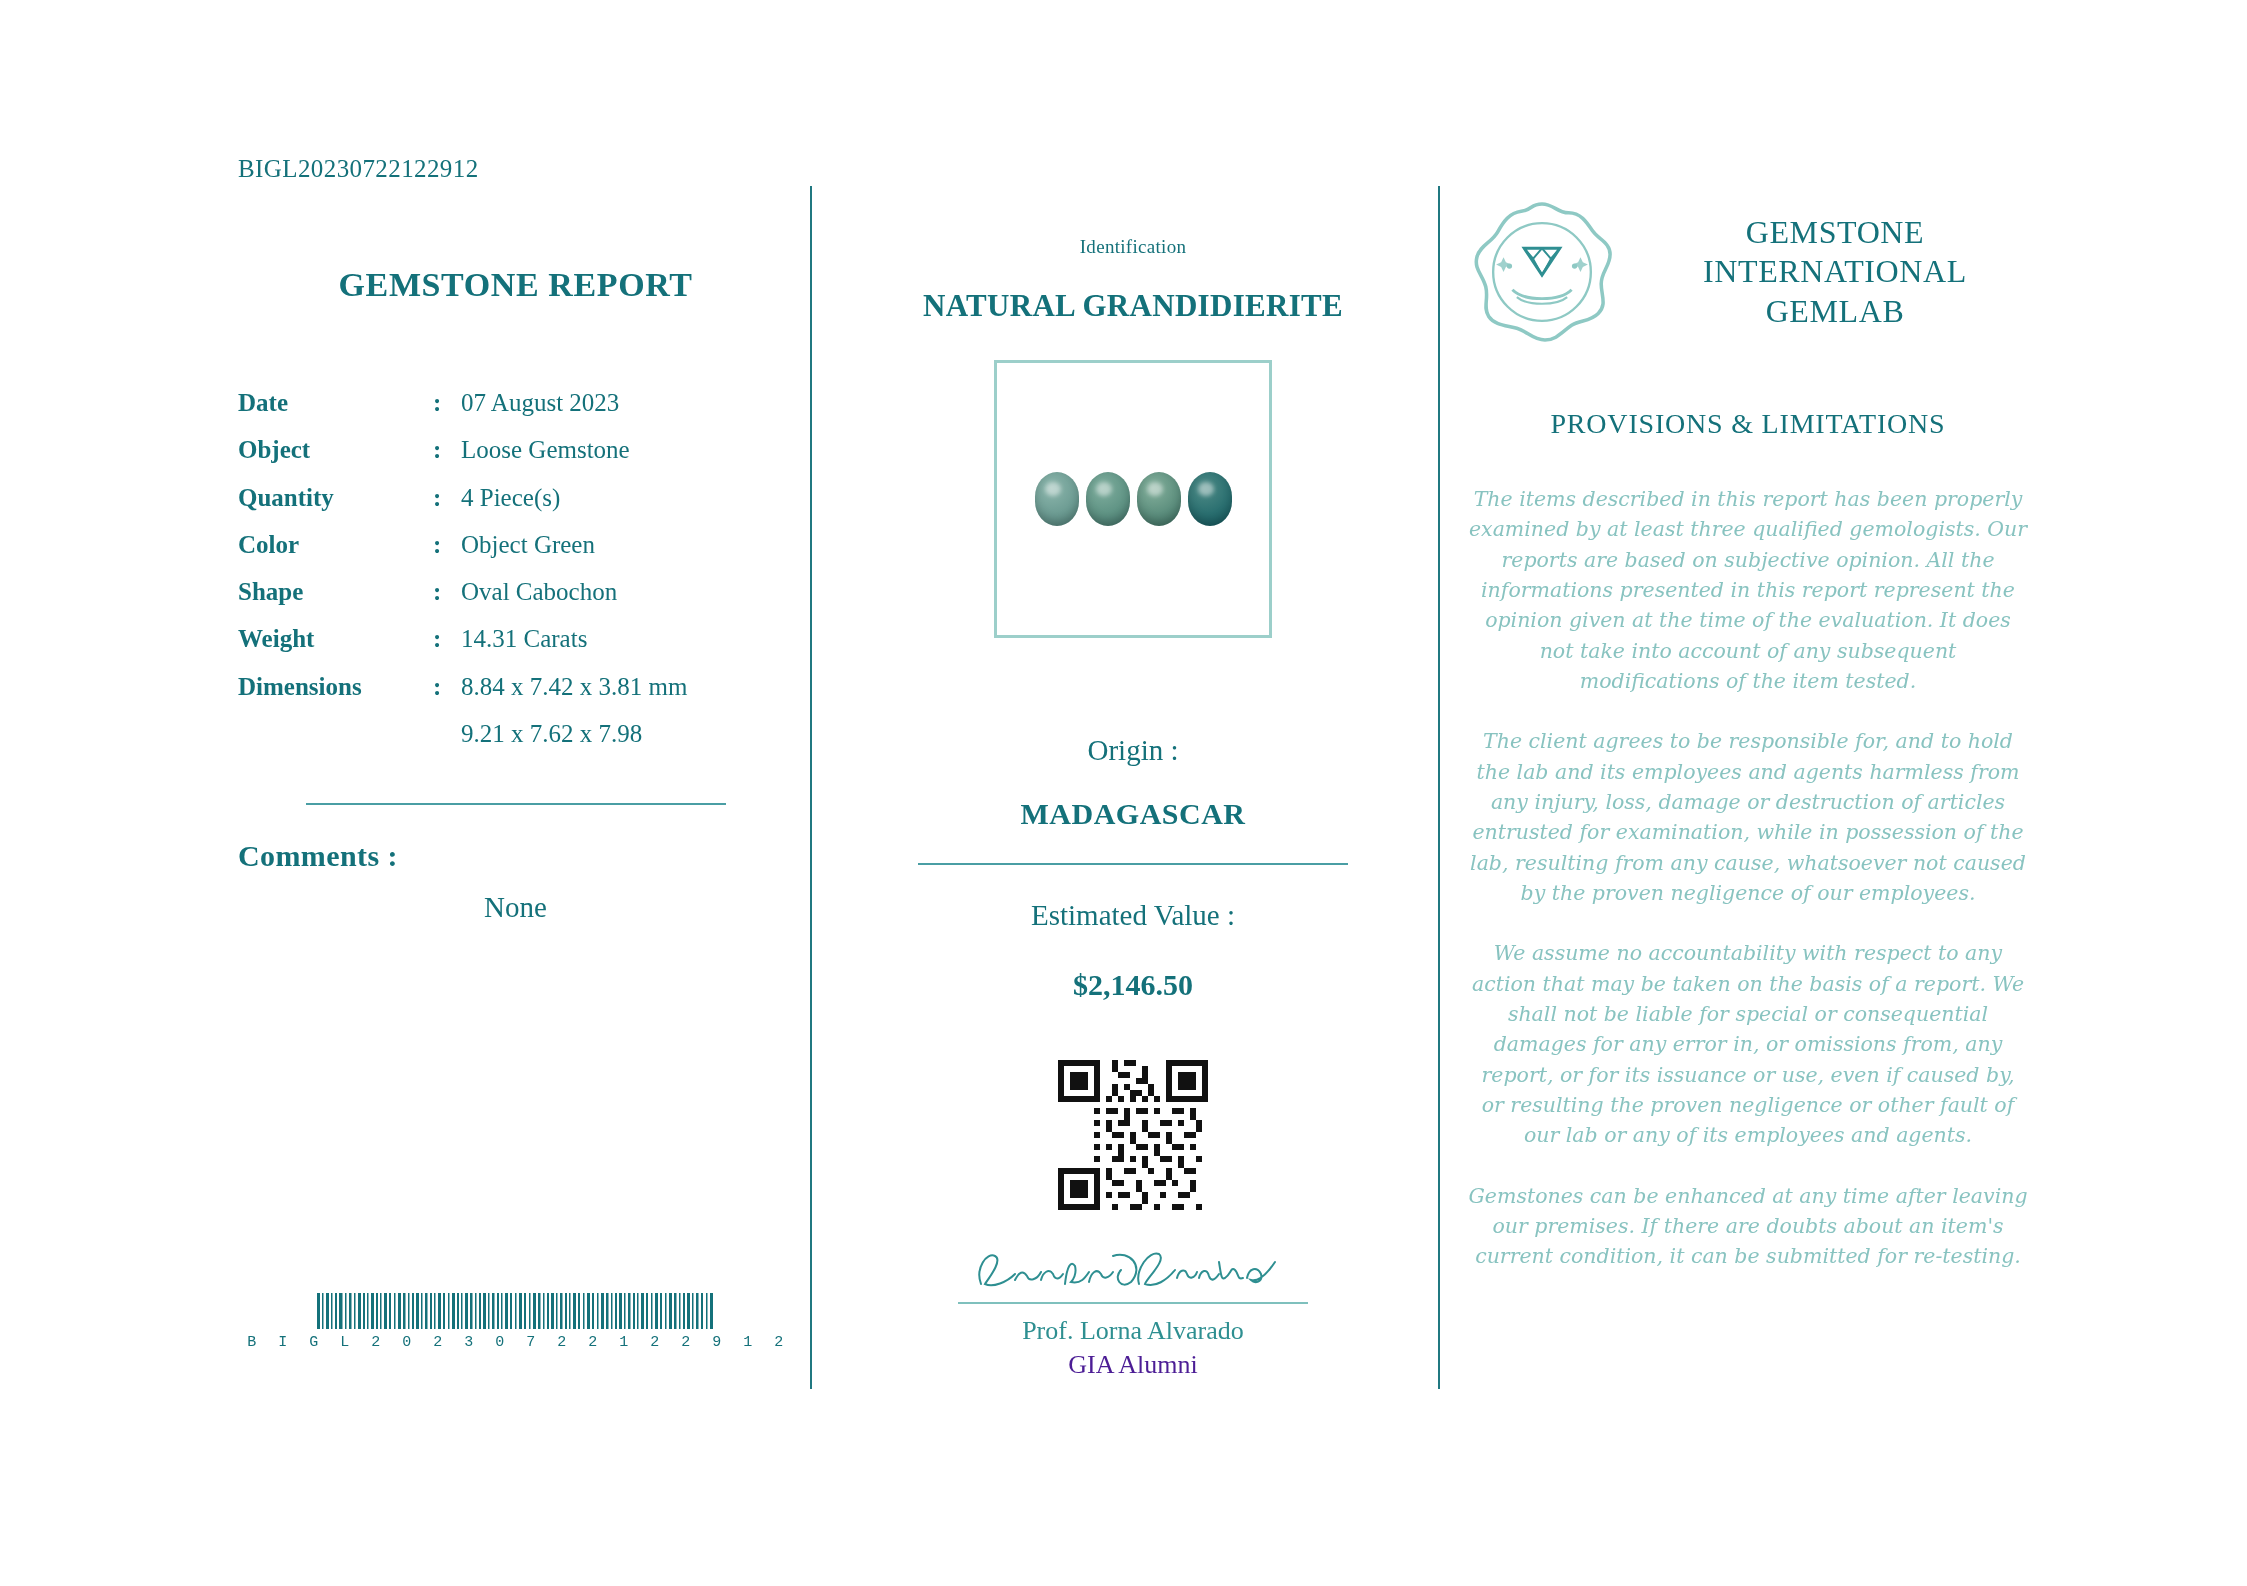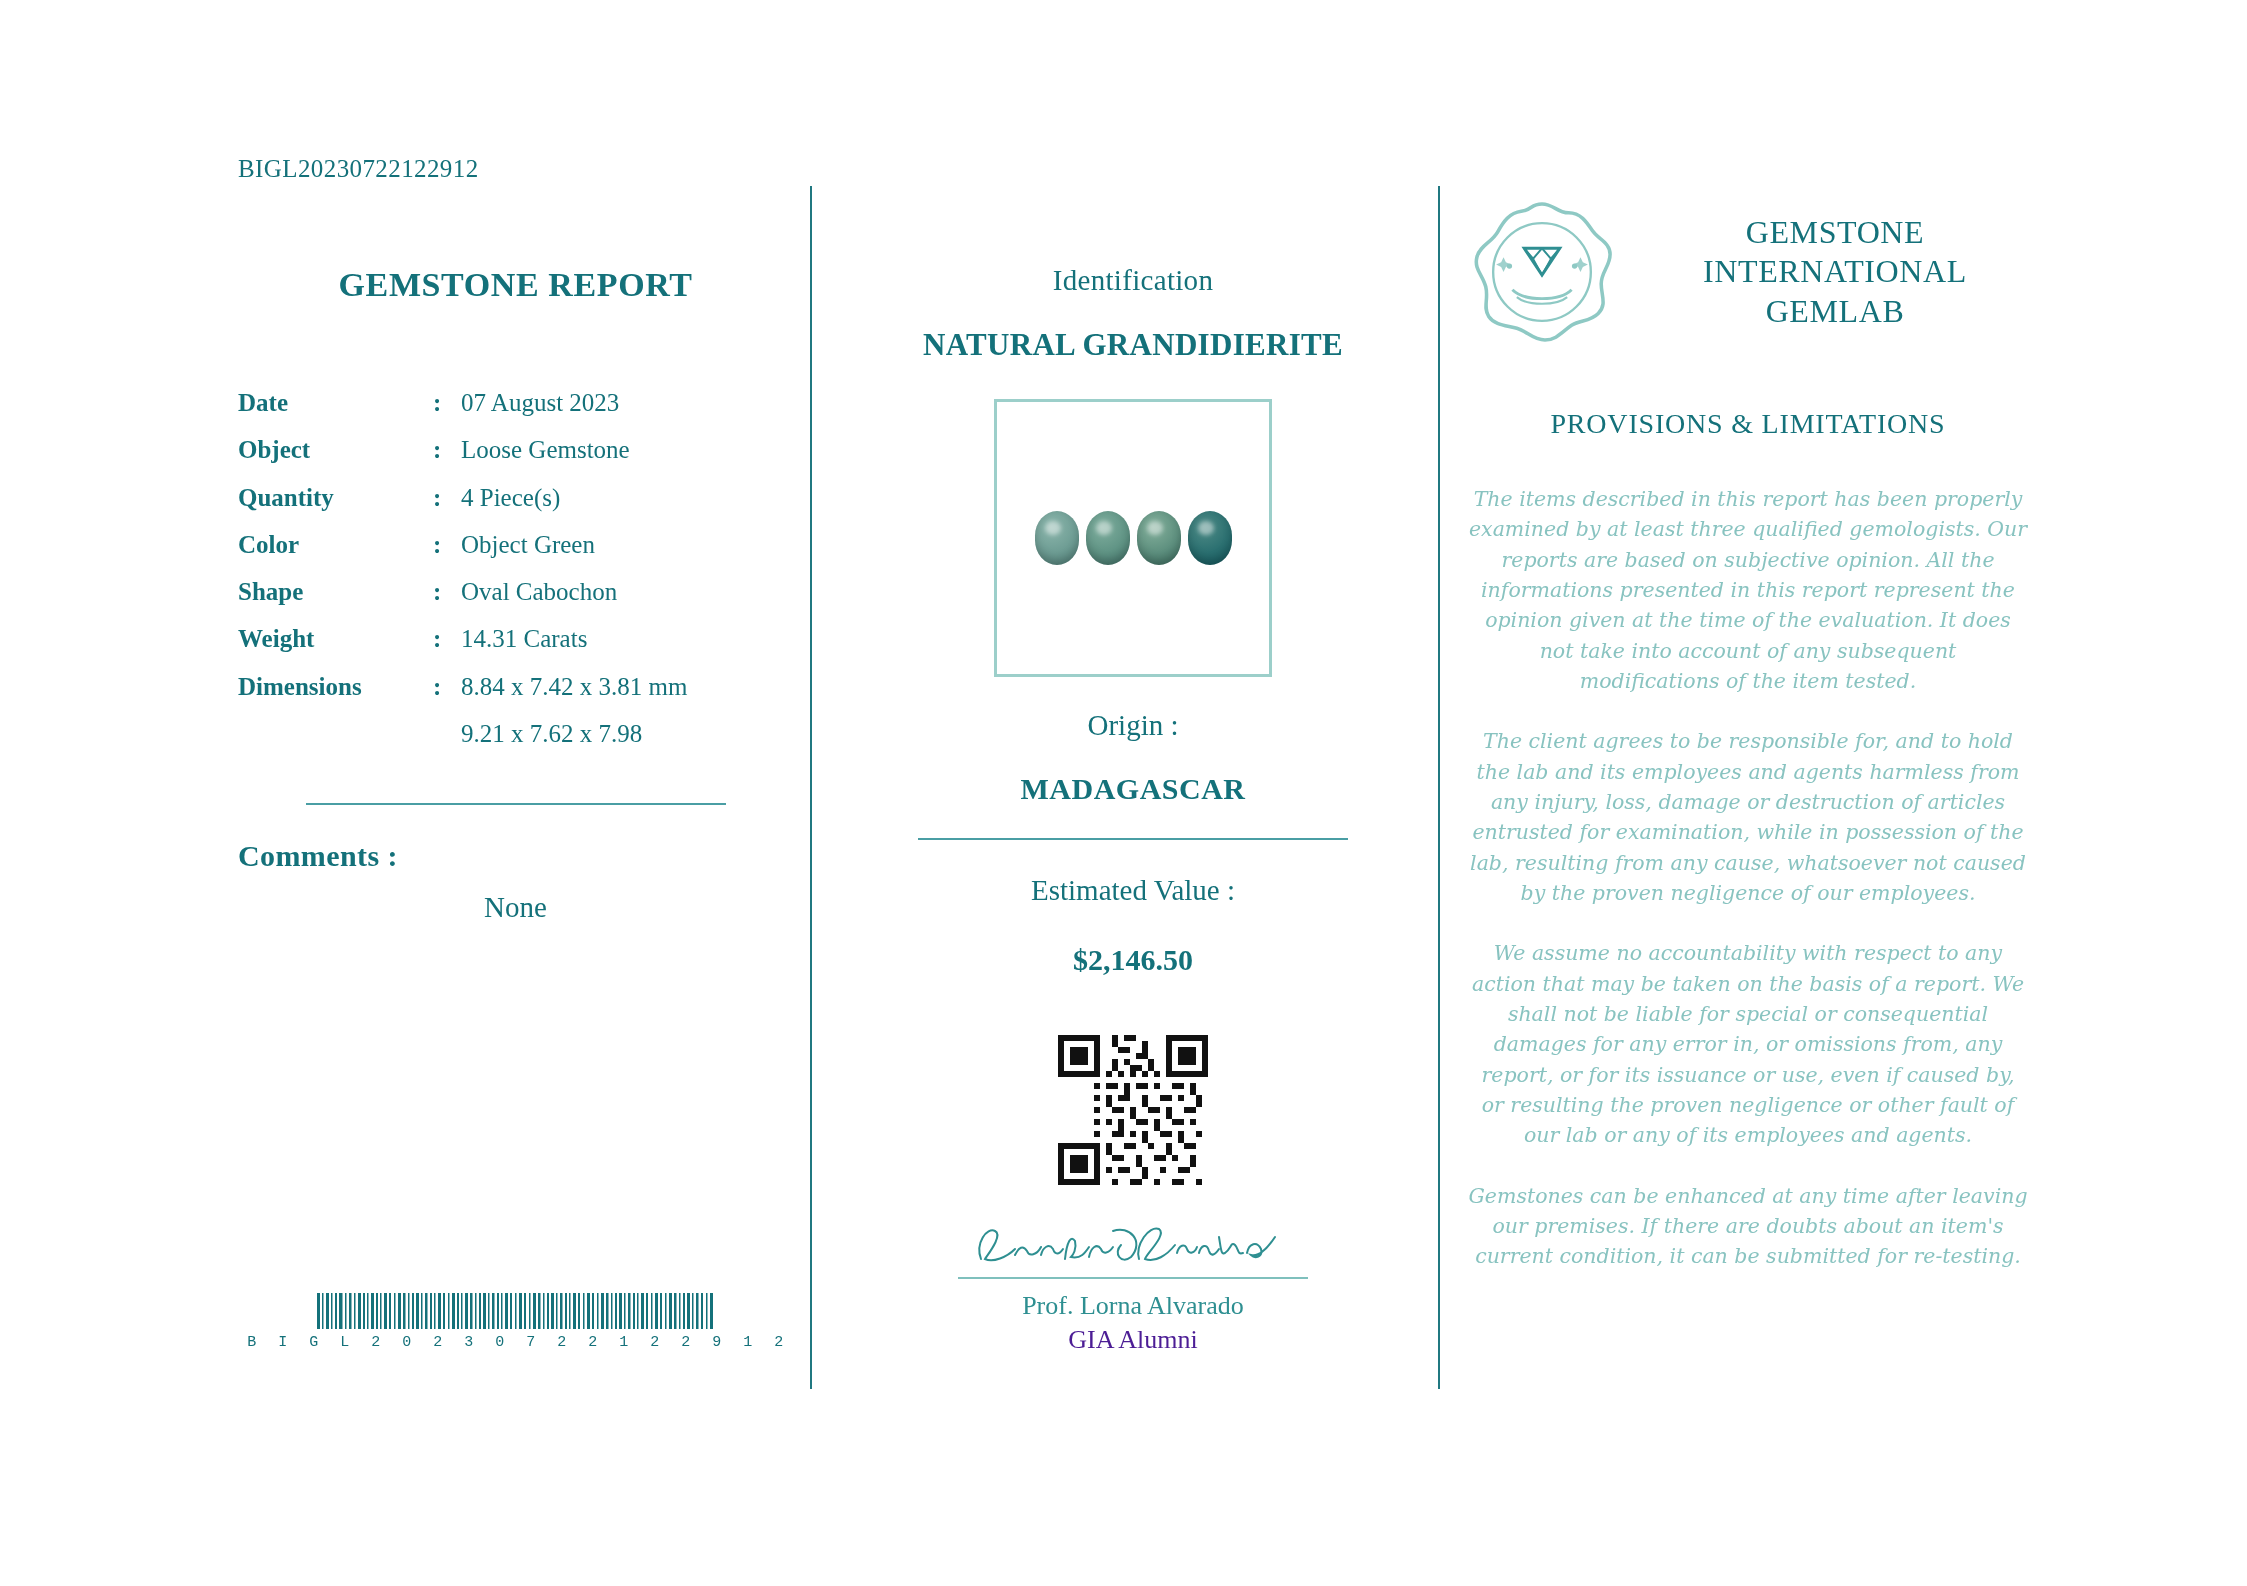--- a/index.html
+++ b/index.html
@@ -134,22 +134,22 @@
     font-size: 15px;
     letter-spacing: 6.5px;
     color: #14717a;
     margin-top: 5px;
     padding-left: 6px;
   }
 
   
   .mid-inner { text-align: center; }
   .ident-label {
-    font-size: 29px;
-    margin-top: 78px;
+    font-size: 19px;
+    margin-top: 50px;
     letter-spacing: .3px;
   }
   .ident-value {
     font-size: 31px;
     font-weight: bold;
     margin-top: 30px;
     letter-spacing: .3px;
   }
   .gem-box {
     width: 272px;
@@ -186,21 +186,21 @@
     border-radius: 50%;
     filter: blur(2px);
   }
   .gem-1 { background: radial-gradient(circle at 38% 30%, #8cb6ac 0%, #6d9c93 55%, #4e7d76 100%); }
   .gem-2 { background: radial-gradient(circle at 38% 30%, #7fae9e 0%, #5f9384 55%, #3f6f66 100%); }
   .gem-3 { background: radial-gradient(circle at 38% 30%, #84b09c 0%, #5d8f7e 55%, #3a6b5e 100%); }
   .gem-4 { background: radial-gradient(circle at 38% 30%, #4e8b86 0%, #2a6f70 55%, #12565c 100%); }
 
   .origin-label {
     font-size: 29px;
-    margin-top: 32px;
+    margin-top: 96px;
   }
   .origin-value {
     font-size: 30px;
     font-weight: bold;
     margin-top: 30px;
     letter-spacing: .5px;
   }
   .hr-mid {
     margin: 32px auto 0 auto;
     width: 430px;

